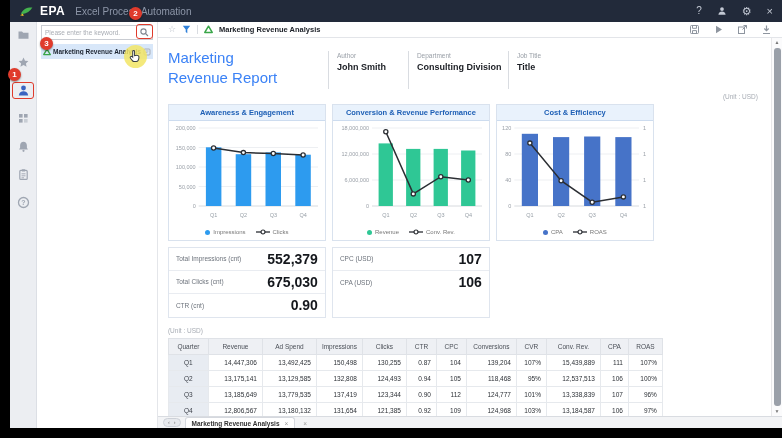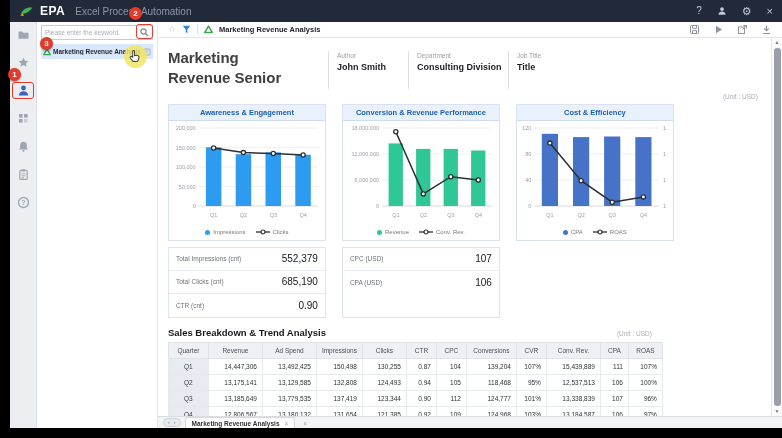--- a/index.html
+++ b/index.html
@@ -37,40 +37,40 @@
   .vs-arrow{font-size:5px;color:#777;line-height:1.4}
   .vs-thumb{width:7px;flex:1;margin:2px 0;background:#9aa0a9;border-radius:3px}
   .tabbar{flex:0 0 12px;background:#f3f4f6;border-top:1px solid #d9dce1;display:flex;align-items:flex-end;padding-left:5px;gap:4px}
   .navpill{height:9px;margin-bottom:1px;background:#e7e9ed;border:1px solid #cdd1d8;border-radius:5px;display:flex;align-items:center;padding:0 4px;gap:4px;font-size:5.5px;color:#777;line-height:1}
   .tab-active{height:11px;background:#fff;border:1px solid #d5d8de;border-bottom:none;border-radius:3px 3px 0 0;display:flex;align-items:center;gap:5px;padding:0 6px;font-size:6.5px;font-weight:bold;color:#333}
   .tab-x{color:#999;font-weight:normal;font-size:6.5px}
   .tab-ghost{height:10px;display:flex;align-items:center;padding:0 4px;font-size:6.5px;color:#999}
   
   .report{width:590px}
   .rhead{display:flex}
-  .rtitle{width:152px;font-size:15px;font-weight:bold;color:#404040;line-height:1.35}
+  .rtitle{width:152px;font-size:15px;font-weight:normal;color:#3b82f6;line-height:1.35}
   .meta{display:flex;margin-left:8px;margin-top:3px}
   .meta-item{border-left:1px solid #d9dce1;padding:1px 6px 0 8px}
   .meta-item:nth-child(1){width:80px}.meta-item:nth-child(2){width:100px}
   .meta-item:nth-child(3){width:64px}.meta-item:nth-child(4){width:112px}
   .meta-label{font-size:6.5px;color:#9aa0a8;margin-bottom:3px}
   .meta-value{font-size:9px;font-weight:bold;color:#1b1e24;white-space:nowrap}
   .unit-note{font-size:6.5px;color:#a7acb4;text-align:right;margin:4px 0 4px}
-  .cards,.sums{display:flex;gap:16px;width:484px}
+  .cards,.sums{display:flex;gap:6px;width:484px}
   .card{width:158px;border:1px solid #d9e2ee;background:#fff}
   .card-head{height:16px;background:#e9f2fc;border-bottom:1px solid #cddcef;display:flex;align-items:center;justify-content:center;font-size:7.5px;font-weight:bold;color:#1d5fb5}
   .legend{height:15px;display:flex;align-items:center;justify-content:center;gap:10px;font-size:6px;color:#777}
   .lg-item{display:flex;align-items:center;gap:3px}
   .lg-dot{width:5px;height:5px;border-radius:50%}
   .sums{margin-top:6px}
   .sumcard{width:158px;border:1px solid #dfe5ee}
   .sumrow{height:23px;display:flex;align-items:center;justify-content:space-between;padding:0 7px;border-bottom:1px solid #e9ecf1}
   .sumrow:last-child{border-bottom:none}
   .sumlabel{font-size:6.5px;color:#6d737c}
-  .sumvalue{font-size:10px;font-weight:normal;color:#14171c}
+  .sumvalue{font-size:14px;font-weight:bold;color:#14171c}
   .sales{margin-top:9px;width:484px}
   .sales-head{display:flex;justify-content:space-between;align-items:baseline}
   .sales-title{font-size:9.5px;font-weight:bold;color:#16181c}
   .sales-unit{font-size:6.5px;color:#a7acb4}
   table{border-collapse:collapse;table-layout:fixed;width:100%;margin-top:4px}
   th{background:#eef0f4;font-size:6.5px;color:#4a4f57;font-weight:normal;border:1px solid #dfe2e7;height:16px}
   td{font-size:6.5px;color:#2c3036;border:1px solid #e6e9ed;height:16px;text-align:right;padding-right:5px}
   td.qcell{background:#e8ecf2;text-align:center;padding:0;color:#3a3f47}
   
   .badge{position:absolute;width:13px;height:13px;border-radius:50%;background:#e03b2c;color:#fff;font-size:8px;font-weight:bold;display:flex;align-items:center;justify-content:center;z-index:50;box-shadow:0 1px 2px rgba(0,0,0,.4)}
@@ -218,21 +218,21 @@
           </span>
         </div>
       </div>
 
       <div class="docwrap">
         <div class="doc">
           <div class="report">
             <div class="rhead">
               <div class="rtitle">
                 <div>Marketing</div>
-                <div>Revenue Senior</div>
+                <div>Revenue Report</div>
               </div>
               <div class="meta">
                 <div class="meta-item">
                   <div class="meta-label">Author</div>
                   <div class="meta-value">John Smith</div>
                 </div>
                 <div class="meta-item">
                   <div class="meta-label">Department</div>
                   <div class="meta-value">Consulting Division</div>
                 </div>
@@ -339,41 +339,40 @@
                   </div></div>
               </div>
             <div class="sums" id="sums">
                 <div class="sumcard">
                   <div class="sumrow">
                     <span class="sumlabel">Total Impressions (cnt)</span>
                     <span class="sumvalue">552,379</span>
                   </div>
                   <div class="sumrow">
                     <span class="sumlabel">Total Clicks (cnt)</span>
-                    <span class="sumvalue">685,190</span>
+                    <span class="sumvalue">675,030</span>
                   </div>
                   <div class="sumrow">
                     <span class="sumlabel">CTR (cnt)</span>
                     <span class="sumvalue">0.90</span>
                   </div>
                 </div>
                 <div class="sumcard">
                   <div class="sumrow">
                     <span class="sumlabel">CPC (USD)</span>
                     <span class="sumvalue">107</span>
                   </div>
                   <div class="sumrow">
                     <span class="sumlabel">CPA (USD)</span>
                     <span class="sumvalue">106</span>
                   </div>
                 </div>
               </div>
             <div class="sales">
               <div class="sales-head">
-                <span class="sales-title">Sales Breakdown &amp; Trend Analysis</span>
                 <span class="sales-unit">(Unit : USD)</span>
               </div>
               <table id="sales-tbl">
                   <colgroup>
                     <col style="width:40px">
                     <col style="width:54px">
                     <col style="width:54px">
                     <col style="width:46px">
                     <col style="width:44px">
                     <col style="width:30px">

